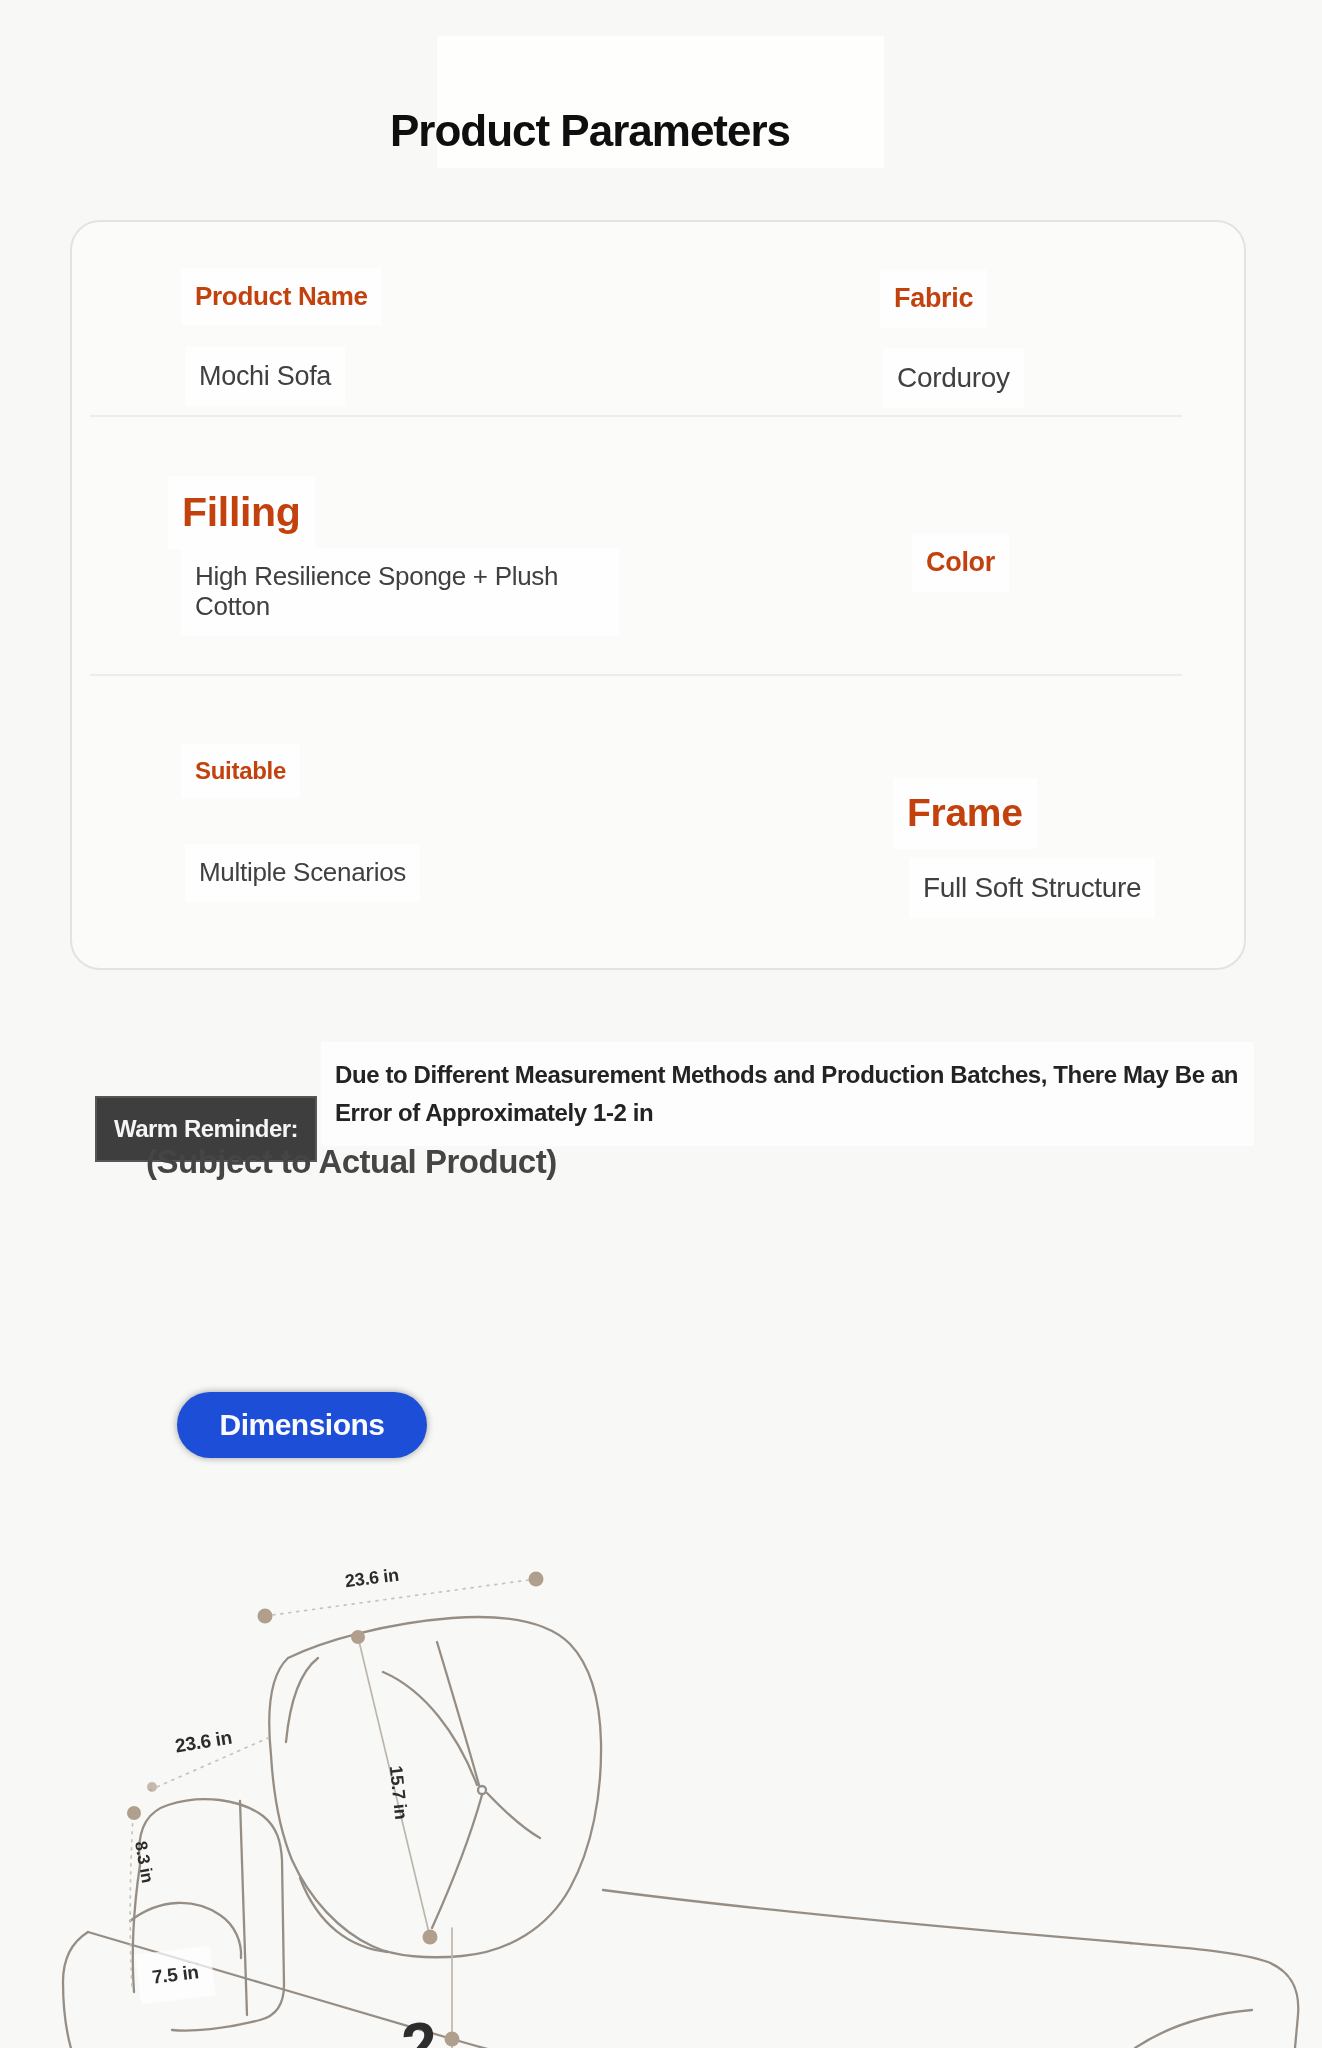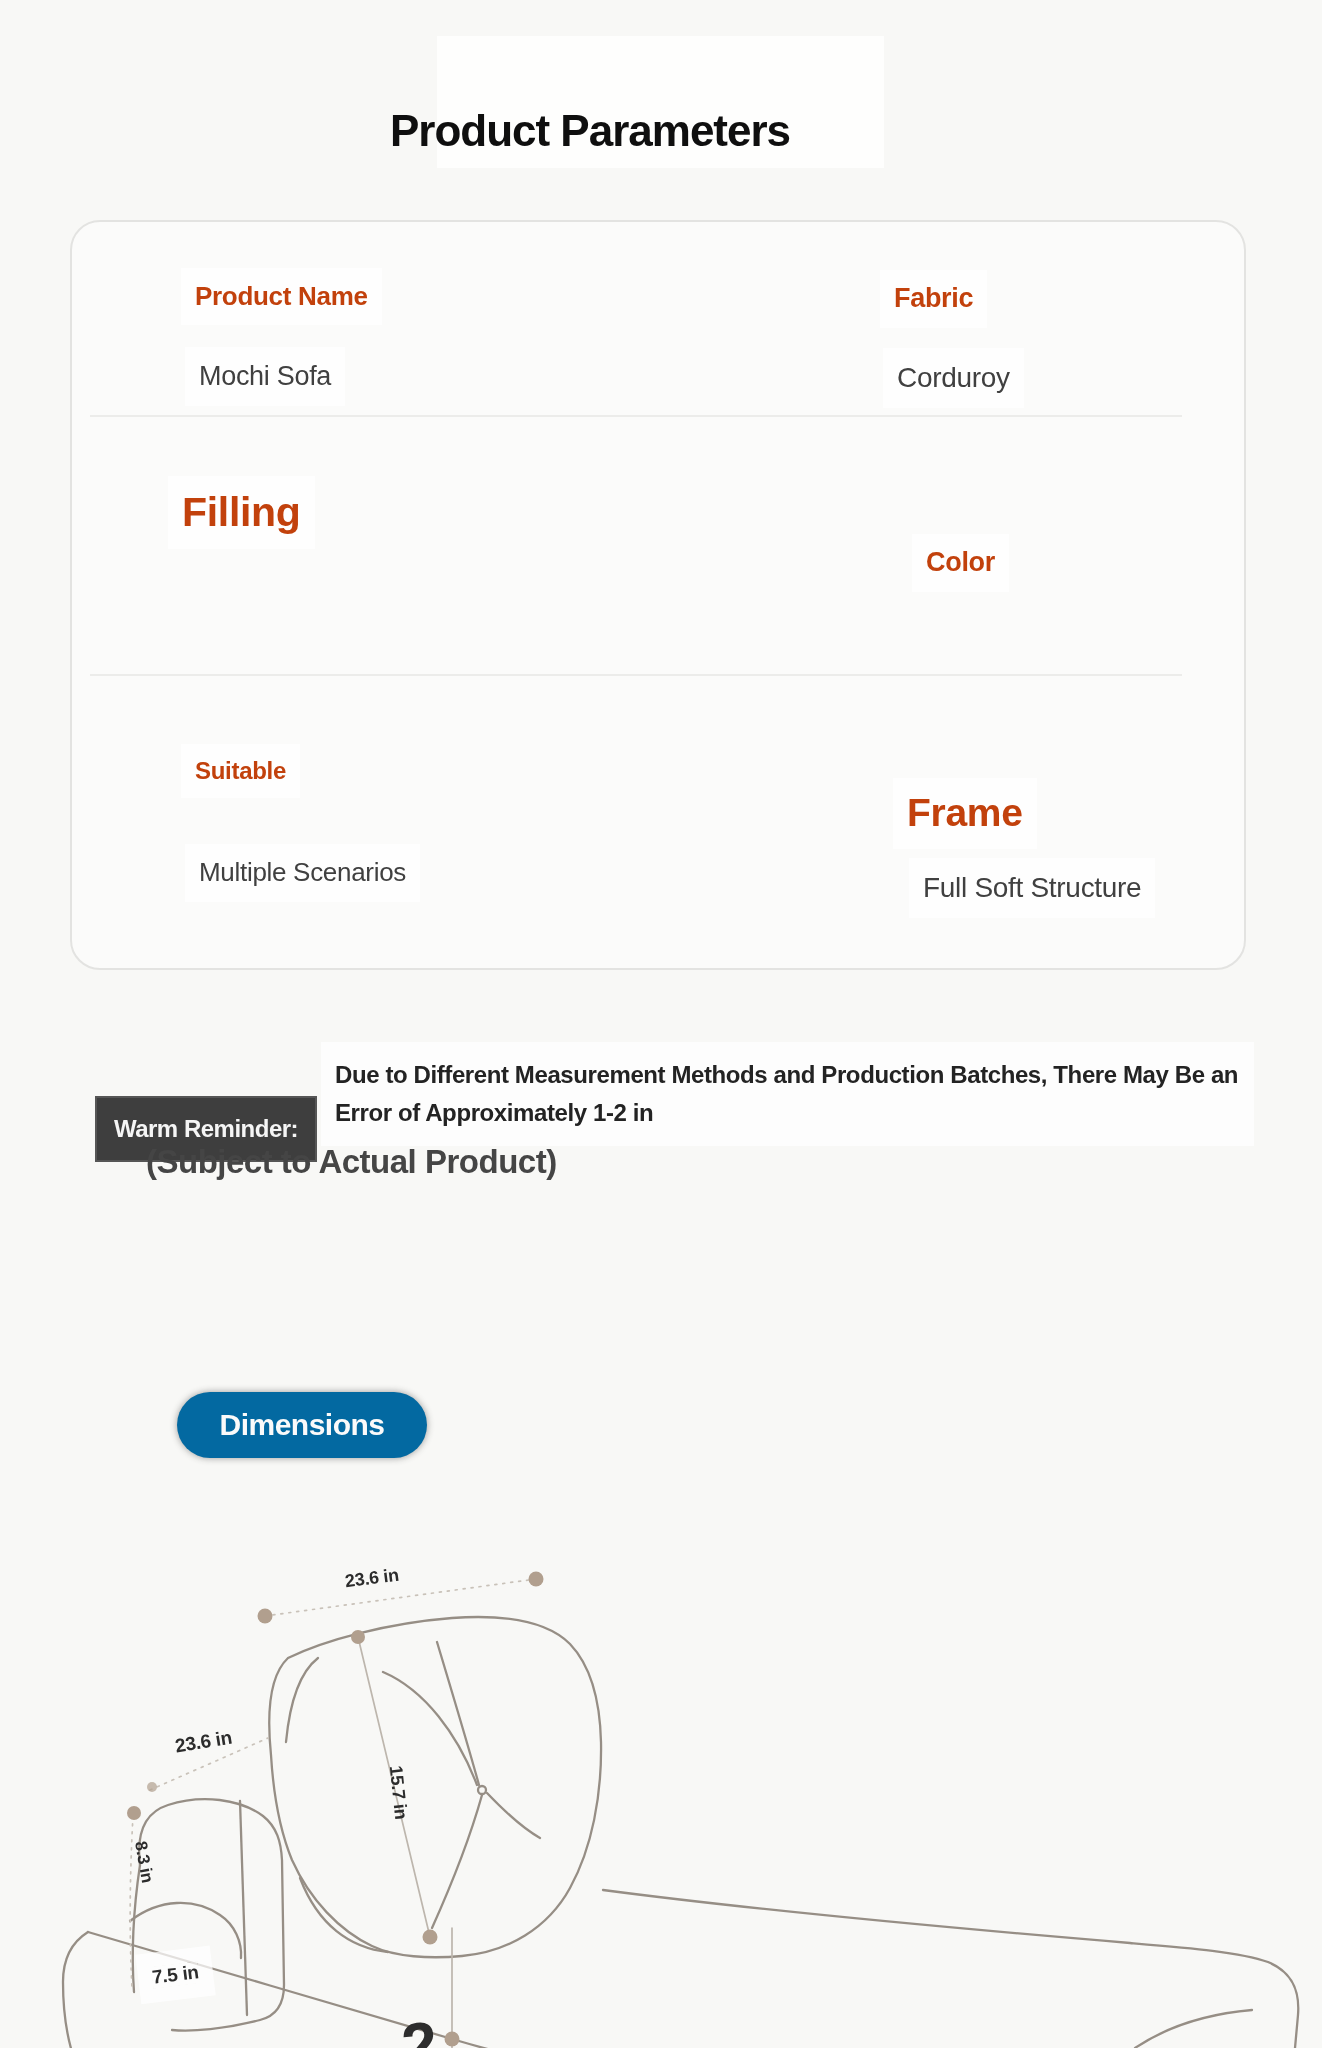--- a/index.html
+++ b/index.html
@@ -27,21 +27,21 @@
     left:95px;top:1096px;width:222px;height:66px;background:#3e3e3e;border:2px solid #565656;
     box-sizing:border-box;display:flex;align-items:center;justify-content:center;
   }
   .reminder-badge span{color:#f5f5f5;font-weight:bold;font-size:24px;letter-spacing:-0.5px;}
   .reminder-text{
     left:335px;top:1056px;width:905px;font-size:24px;font-weight:bold;color:#232323;
     line-height:38px;letter-spacing:-0.4px;
   }
   .subject-note{left:146px;top:1143px;font-size:33px;font-weight:bold;color:#454545;letter-spacing:-0.5px;}
   .dim-pill{
-    left:177px;top:1392px;width:250px;height:66px;border-radius:33px;background:#0369a1;
+    left:177px;top:1392px;width:250px;height:66px;border-radius:33px;background:#1d4ed8;
     box-shadow:0 0 7px rgba(40,40,40,.45);
     display:flex;align-items:center;justify-content:center;
   }
   .dim-pill span{color:#fafafa;font-weight:bold;font-size:30px;letter-spacing:-0.5px;}
   .dim-label{position:absolute;font-weight:bold;color:#2c2c2c;letter-spacing:-0.3px;white-space:nowrap;}
   .cutoff-num{
     position:absolute;left:398px;top:2016px;font-size:64px;font-weight:bold;color:#2d2d2d;
     transform:rotate(-8deg);transform-origin:top left;line-height:1;
   }
 </style>
@@ -55,20 +55,21 @@
 <div class="abs card">
 
   <div class="lbl halo" style="left:123px;top:60px;font-size:26px;">Product Name</div>
   <div class="val halo" style="left:127px;top:139px;font-size:27px;">Mochi Sofa</div>
   <div class="lbl halo" style="left:822px;top:62px;font-size:27px;">Fabric</div>
   <div class="val halo" style="left:825px;top:140px;font-size:28px;">Corduroy</div>
 
   <div class="divider" style="top:193px;"></div>
 
   <div class="lbl halo" style="left:110px;top:268px;font-size:41px;">Filling</div>
+  <div class="val halo" style="left:123px;top:340px;font-size:26px;width:410px;">High Resilience Sponge + Plush Cotton</div>
   <div class="lbl halo" style="left:854px;top:293px;font-size:27px;margin-top:33px;">Color</div>
 
   <div class="divider" style="top:452px;"></div>
 
   <div class="lbl halo" style="left:123px;top:536px;font-size:24px;">Suitable</div>
   <div class="val halo" style="left:127px;top:636px;font-size:26px;">Multiple Scenarios</div>
   <div class="lbl halo" style="left:835px;top:570px;font-size:39px;">Frame</div>
   <div class="val halo" style="left:851px;top:650px;font-size:28px;">Full Soft Structure</div>
 </div>
 

